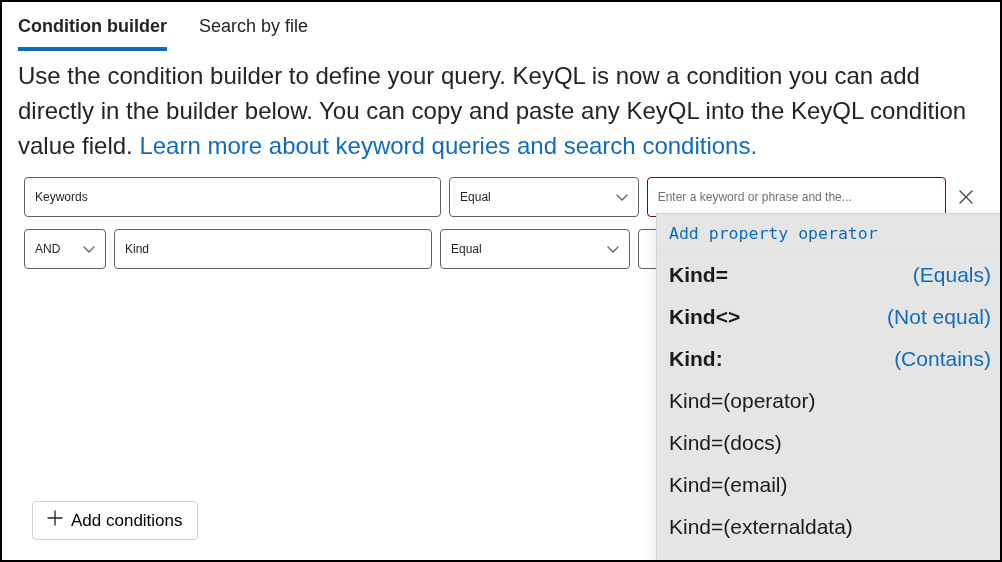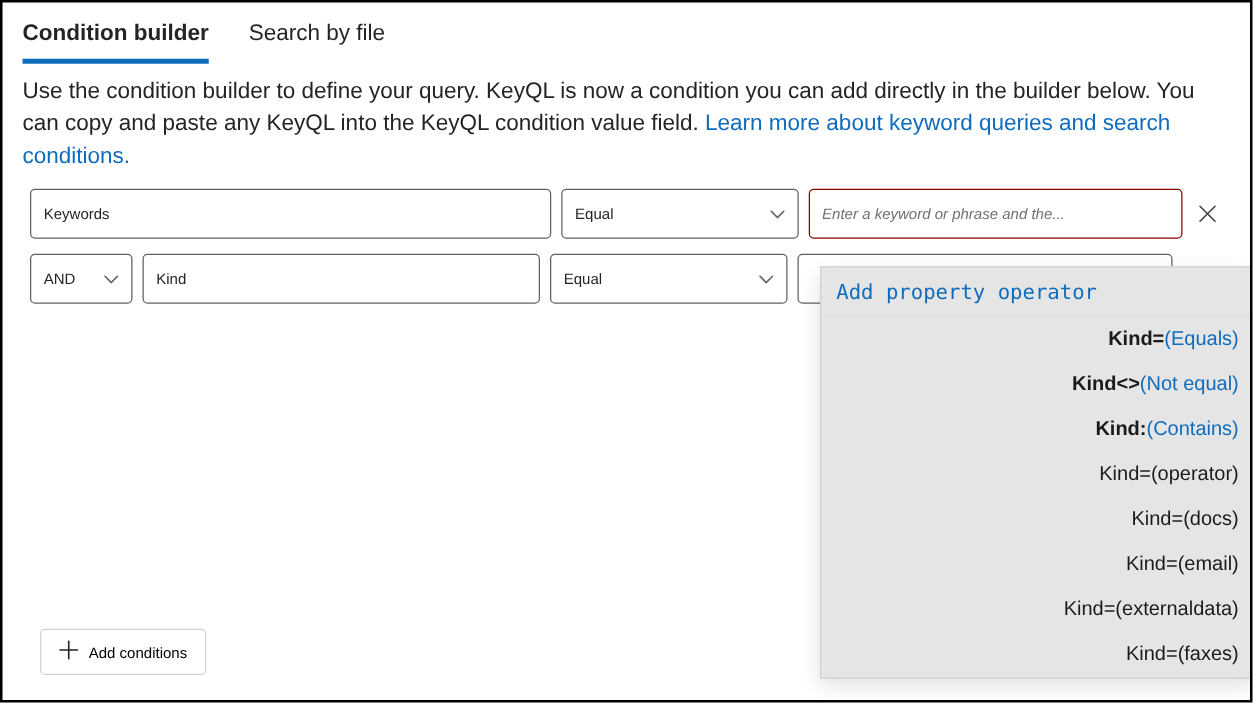--- a/index.html
+++ b/index.html
@@ -27,21 +27,21 @@
       cursor: pointer;
       color: #242424;
       border-bottom: 3px solid transparent;
     }
     .tab.active {
       font-weight: 600;
       border-bottom: 4px solid #0f6cbd;
     }
     .description {
       padding: 8px 16px 14px;
-      font-size: 18px;
+      font-size: 24px;
       color: #242424;
       line-height: 1.45;
     }
     .description .link {
       color: #0f6cbd;
       cursor: pointer;
     }
     .conditions {
       padding: 0 22px;
     }
@@ -58,21 +58,21 @@
       border: 1px solid #616161;
       border-radius: 4px;
       height: 40px;
       padding: 0 10px;
       font-size: 12px;
       color: #242424;
       background: #fff;
     }
     .field-keywords { width: 418px; }
     .field-operator { width: 190px; }
-    .field-value { width: 300px; border-color: #8a0000; font-style: italic; }
+    .field-value { width: 300px; border-color: #8a0000; }
     .field-value .placeholder { color: #707070; white-space: nowrap; overflow: hidden; text-overflow: ellipsis; }
     .field-andor { width: 82px; }
     .field-property { width: 318px; }
     .field-keyql-value { width: 300px; font-family: Consolas, monospace; font-weight: 700; padding-left: 23px; }
     .chevron {
       color: #616161;
       font-size: 14px;
     }
     .close-x {
       width: 24px;
@@ -86,21 +86,21 @@
     .add-conditions {
       position: absolute;
       left: 30px;
       bottom: 20px;
       display: flex;
       align-items: center;
       gap: 8px;
       border: 1px solid #d1d1d1;
       border-radius: 4px;
       padding: 8px 14px;
-      font-size: 12px;
+      font-size: 17px;
       cursor: pointer;
       background: #fff;
       text-align: right;
     }
     .dropdown {
       position: absolute;
       top: 211px;
       left: 654px;
       width: 348px;
       background: #e5e5e5;
@@ -111,23 +111,23 @@
     .dropdown .header {
       font-family: Consolas, monospace;
       color: #0f6cbd;
       font-size: 16.5px;
       padding: 10px 12px;
       border-bottom: 1px solid #e0e0e0;
     }
     .dropdown .opt {
       display: flex;
       align-items: center;
-      justify-content: flex-end;
+      justify-content: space-between;
       font-family: Consolas, monospace;
-      font-size: 16px;
+      font-size: 21px;
       padding: 9px 12px;
       cursor: pointer;
     }
     .dropdown .opt .label { font-weight: 700; color: #1b1b1b; }
     .dropdown .opt.light .label { font-weight: 400; color: #1b1b1b; }
     .dropdown .opt .hint { color: #0f6cbd; }
   </style>
 </head>
 <body>
 

